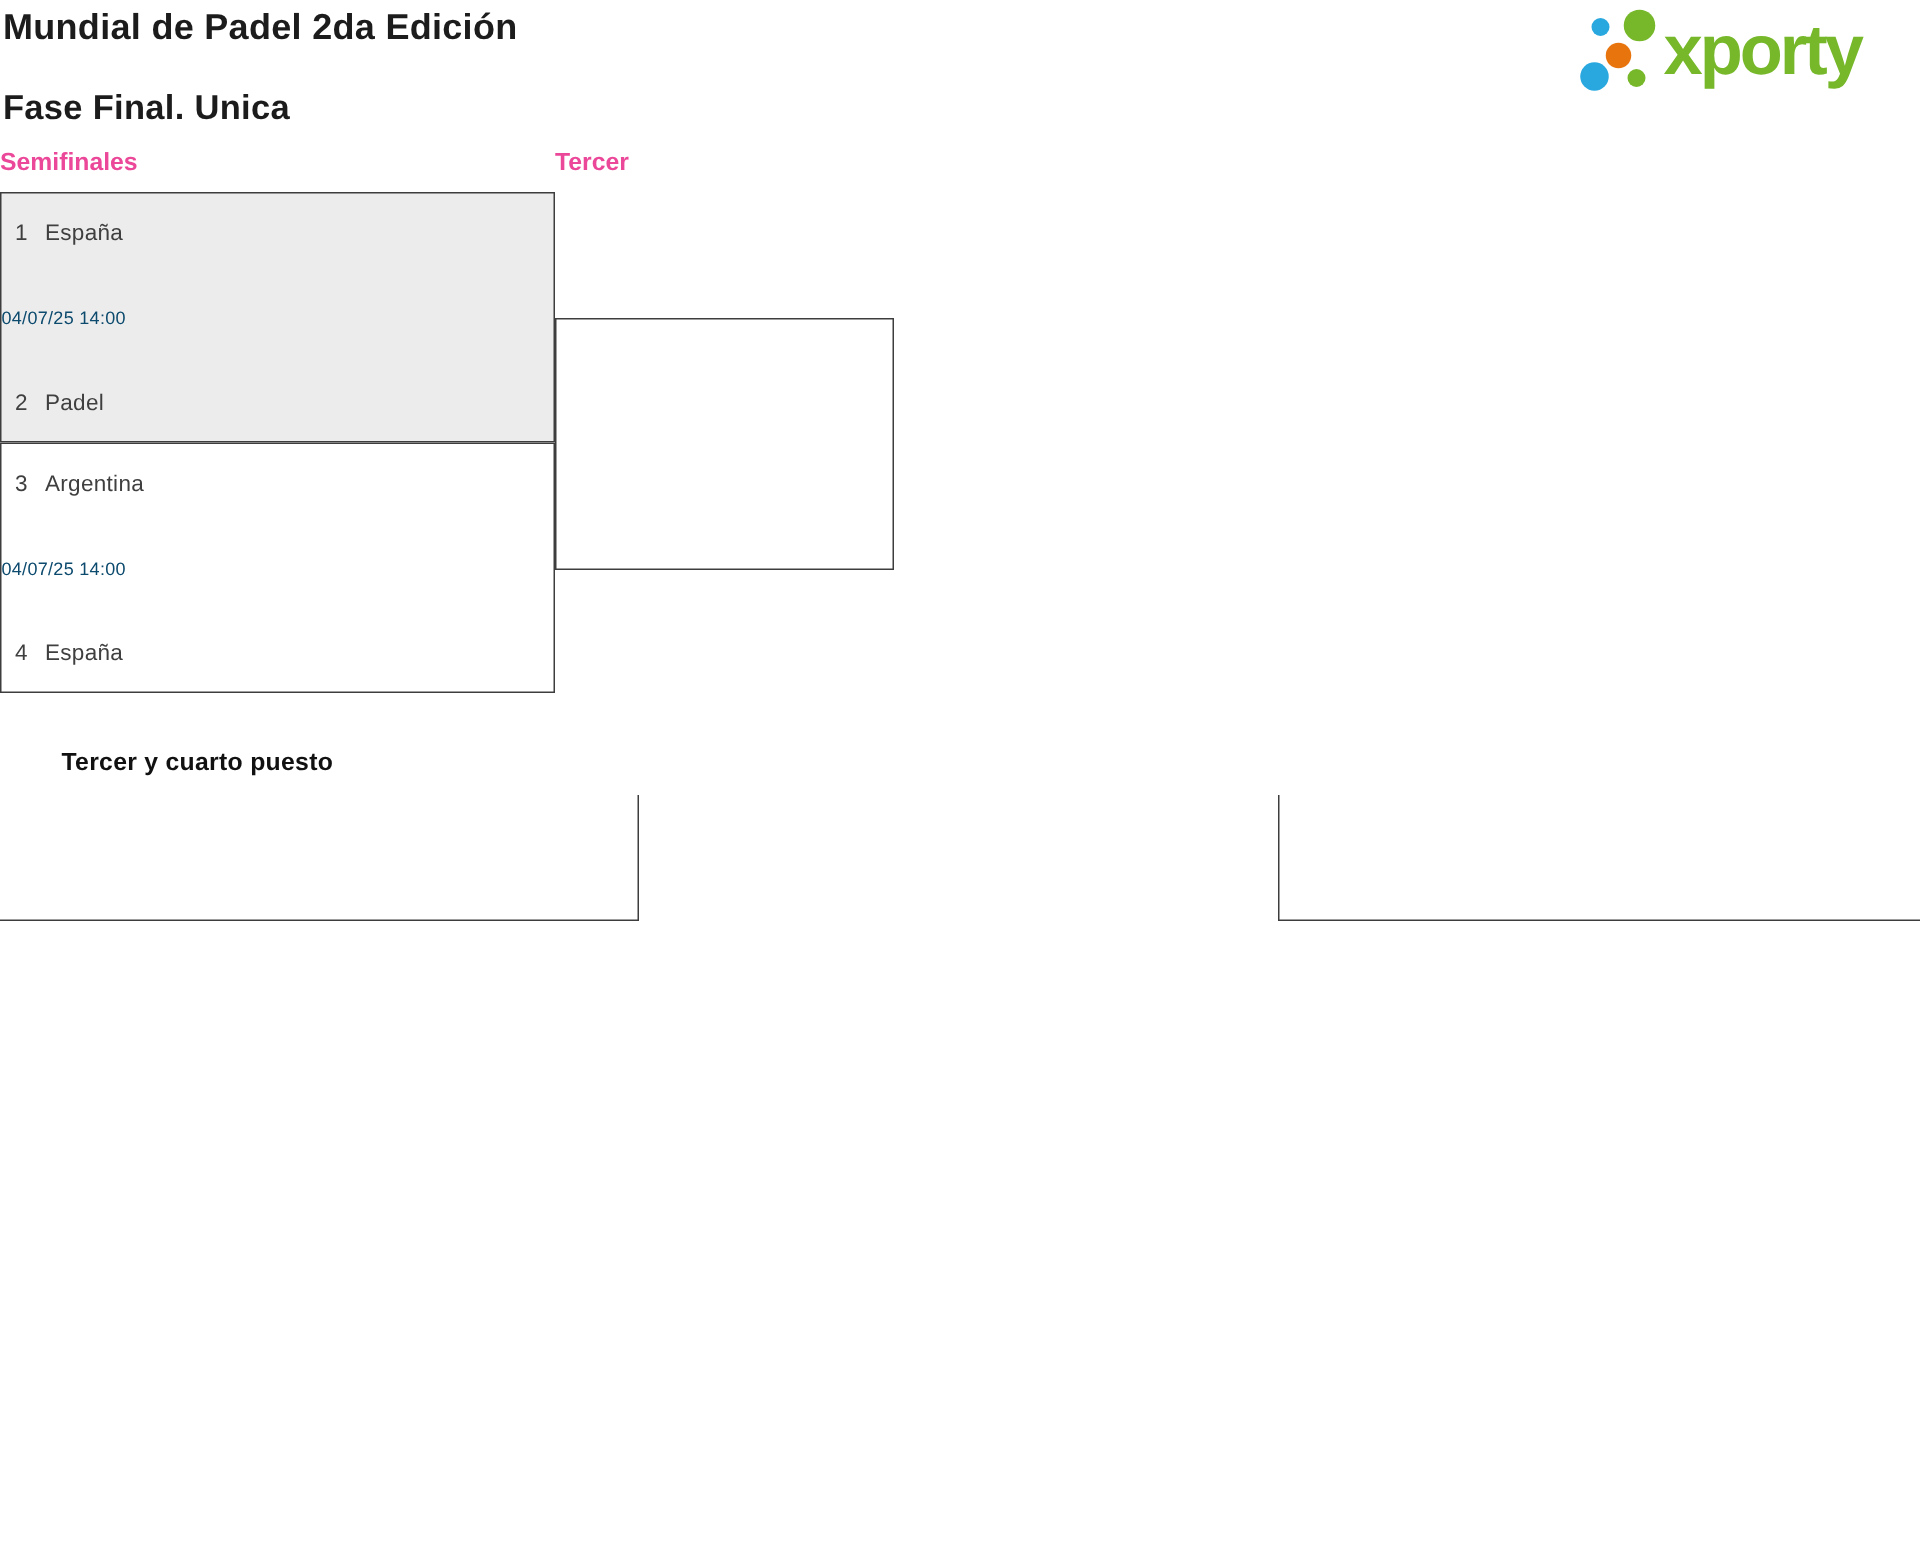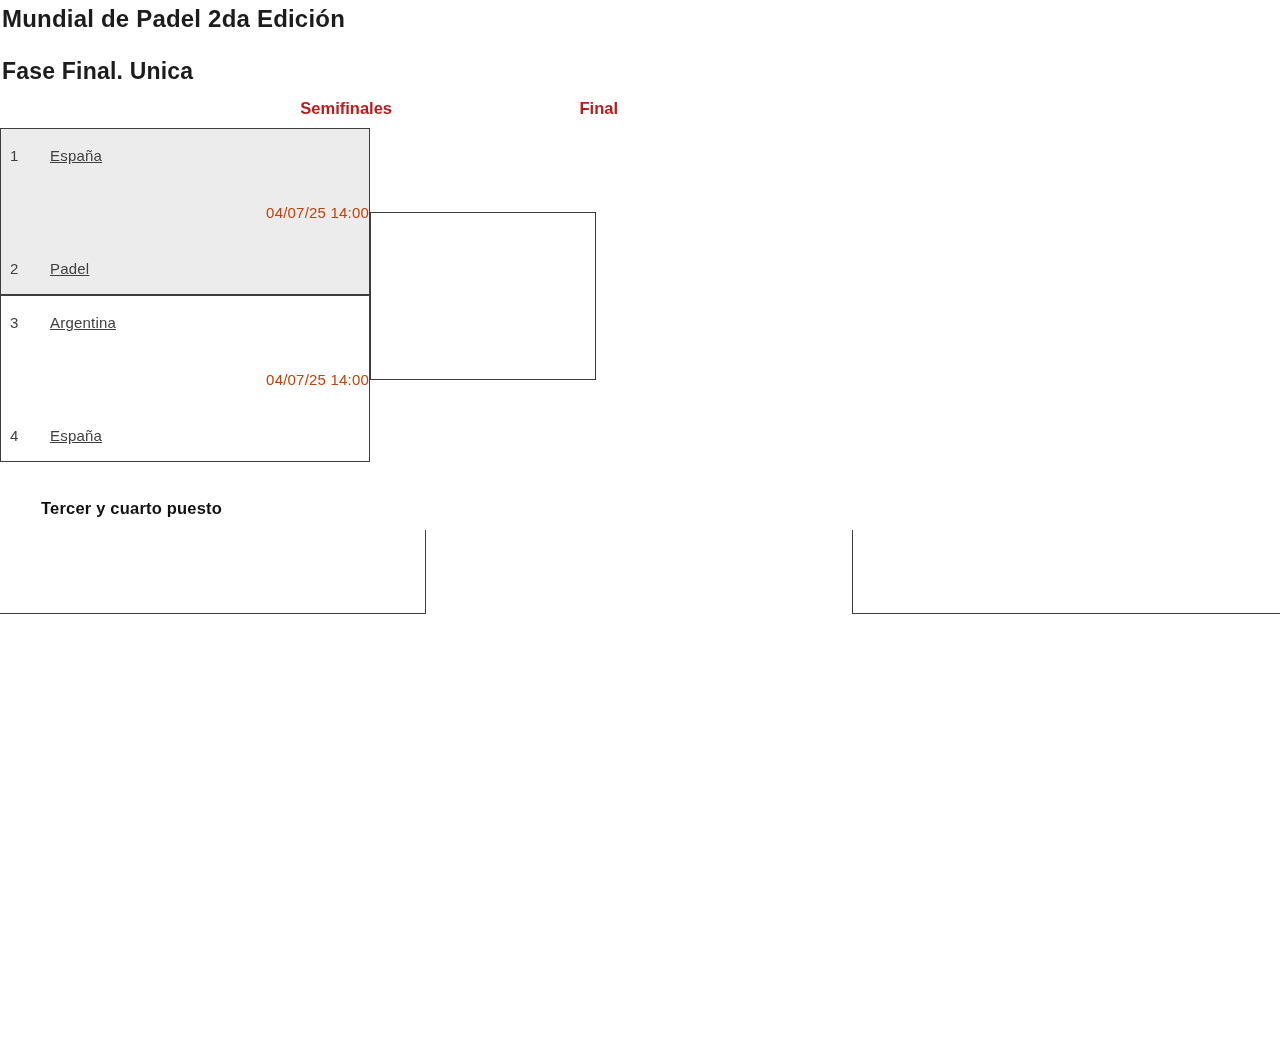--- a/index.html
+++ b/index.html
@@ -60,24 +60,23 @@
     margin-left: 3px;
   }
 
   
   .round-header {
     position: absolute;
     top: 97px;
     height: 22px;
     font-size: 16.5px;
     font-weight: 600;
-    color: #b91c1c;
-    text-align: right;
+    color: #ec4899;
+    text-align: left;
     line-height: 22px;
-    margin-left: 22px;
   }
   #round-header-semis { left: 0; width: 370px; }
   #round-header-final { left: 370px; width: 226px; }
 
   .match-box {
     position: absolute;
     left: 0;
     width: 370px;
     height: 167px;
     border: 1px solid #3d3d3d;
@@ -97,32 +96,31 @@
     color: #3f3f3f;
     letter-spacing: 0.2px;
   }
   .participant.top { top: 18px; }
   .participant.bottom { bottom: 17px; }
   .participant .seed {
     min-width: 14px;
     text-align: left;
   }
   .participant .pname {
-    margin-left: 26px;
-    text-decoration: underline;
+    margin-left: 6px;
   }
   .match-datetime {
     position: absolute;
     left: 0;
     right: 0;
     top: 50%;
     transform: translateY(-50%);
-    text-align: right;
-    font-size: 15px;
-    color: #c2410c;
+    text-align: left;
+    font-size: 12px;
+    color: #0c4a6e;
     letter-spacing: 0.2px;
   }
 
   #final-box {
     position: absolute;
     left: 370px;
     top: 212px;
     width: 226px;
     height: 168px;
     border: 1px solid #3d3d3d;
@@ -164,23 +162,33 @@
 </head>
 <body>
 
 <div id="stage">
 
   <div class="page-title">
     <div class="line1">Mundial de Padel 2da Edición</div>
     <div class="line2">Fase Final. Unica</div>
   </div>
 
+  <div class="logo">
+    <svg class="logo-dots" viewBox="0 0 58 66" xmlns="http://www.w3.org/2000/svg">
+      <circle cx="19" cy="18" r="6" fill="#29a8e0"></circle>
+      <circle cx="45" cy="17" r="10.5" fill="#76b82a"></circle>
+      <circle cx="31" cy="37" r="8.5" fill="#e8740e"></circle>
+      <circle cx="15" cy="51" r="9.5" fill="#29a8e0"></circle>
+      <circle cx="43" cy="52" r="6" fill="#76b82a"></circle>
+    </svg>
+    <span class="logo-word">xporty</span>
+  </div>
 
   <div class="round-header" id="round-header-semis">Semifinales</div>
-  <div class="round-header" id="round-header-final">Final</div>
+  <div class="round-header" id="round-header-final">Tercer</div>
 
   <div class="match-box" id="match-1">
     <div class="participant top">
       <span class="seed">1</span>
       <span class="pname">España</span>
     </div>
     <div class="match-datetime">04/07/25 14:00</div>
     <div class="participant bottom">
       <span class="seed">2</span>
       <span class="pname">Padel</span>

